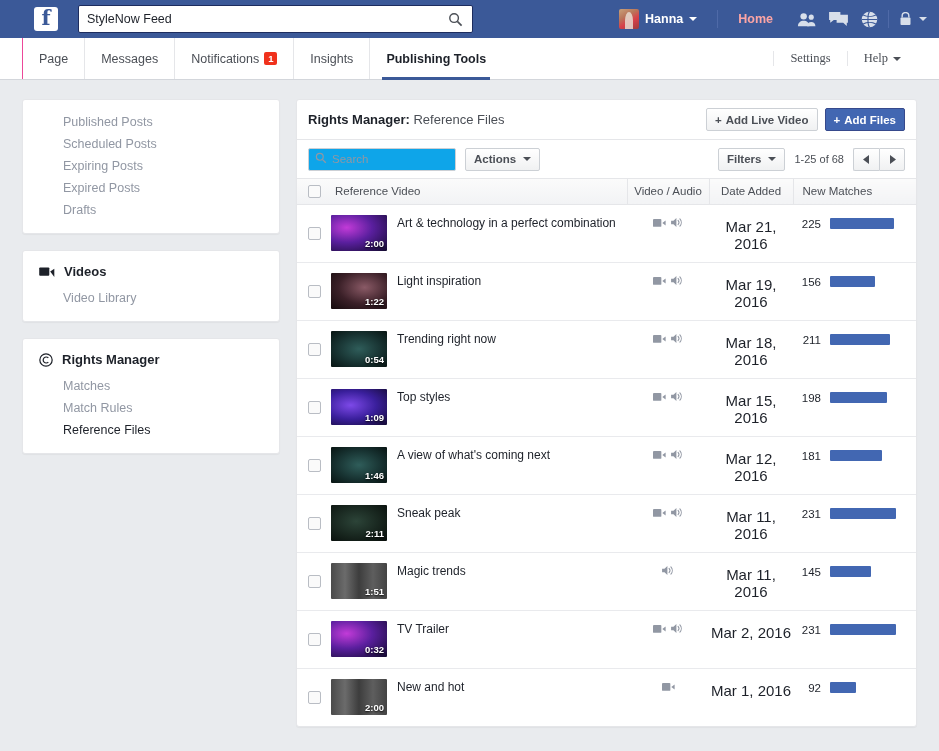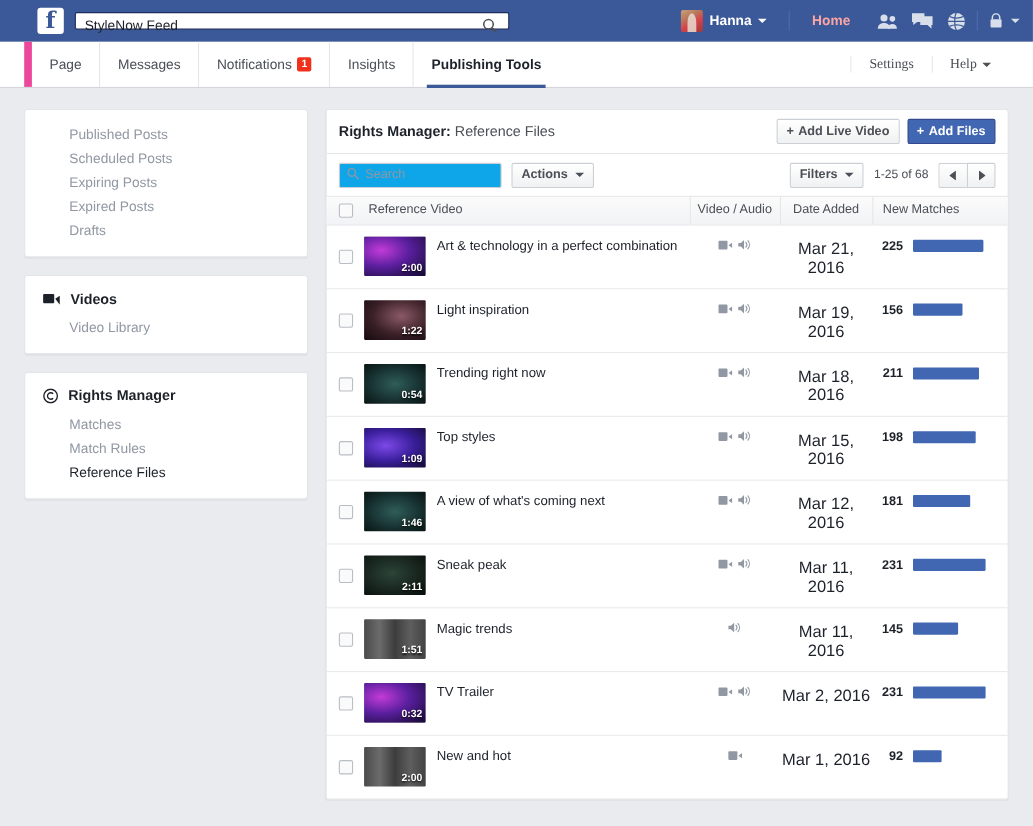--- a/index.html
+++ b/index.html
@@ -27,26 +27,27 @@
     border-radius: 3px;
     color: #3b5998;
     font-family: "DejaVu Serif", serif;
     font-weight: bold;
     font-size: 21px;
     line-height: 22px;
     text-align: center;
     flex: none;
   }
   .search-wrap {
-    margin-left: 10px;
-    width: 395px; height: 16px;
+    margin-left: 20px;
+    width: 395px; height: 28px;
     background: #fff;
     border: 1px solid #1d2c5e;
     border-radius: 2px;
     display: flex;
+    align-items: center;
     position: relative;
   }
   .search-wrap input {
     border: 0; outline: none;
     flex: 1;
     height: 22px;
     padding: 0 8px;
     font-family: "Liberation Sans", sans-serif;
     font-size: 12.5px;
     color: #1d2129;
@@ -113,21 +114,21 @@
   .tab {
     display: flex; align-items: center;
     gap: 5px;
     padding: 0 16px;
     font-size: 12.5px;
     color: #4b4f56;
     cursor: pointer;
     border-right: 1px solid #e5e6e9;
     position: relative;
   }
-  .tab:first-child { border-left: 7px solid #ec4899; }
+  .tab:first-child { border-left: 1px solid #ec4899; }
   .tab.active { color: #1d2129; font-weight: bold; border-right: 0; }
   .tab.active::after {
     content: "";
     position: absolute; left: 12px; right: 12px; bottom: -1px;
     height: 3px; background: #3b5998;
   }
   .tabs-right { margin-left: auto; display: flex; align-items: center; font-family: Liberation Serif, serif; }
   .tabs-right .tab { border-right: 0; border-left: 1px solid #e5e6e9; }
   .badge-red {
     background: #f0311c; color: #fff;
@@ -308,21 +309,21 @@
     font-size: 9.5px;
     font-weight: bold;
     text-shadow: 0 1px 2px rgba(0,0,0,.9);
     line-height: 1;
   }
   .vtitle { font-size: 12px; color: #1d2129; padding-top: 1px; line-height: 14px; }
 
   .td-av { text-align: center; padding-top: 12px !important; }
   .av-icons { display: inline-flex; align-items: center; gap: 5px; color: #9197a3; }
   .td-date { text-align: center; padding-top: 13px !important; font-size: 15px; color: #1d2129; }
-  .td-match { padding-top: 13px !important; font-weight: bold; }
+  .td-match { padding-top: 13px !important; }
   .matchwrap { display: flex; align-items: center; gap: 9px; padding-left: 2px; }
   .matchnum { font-size: 11.5px; color: #1d2129; width: 26px; text-align: right; flex: none; }
   .bar { height: 11px; background: #4267b2; border-radius: 1px; }
 </style>
 </head>
 <body>
 
 <div class="topbar">
   <div class="fb-logo">f</div>
 

